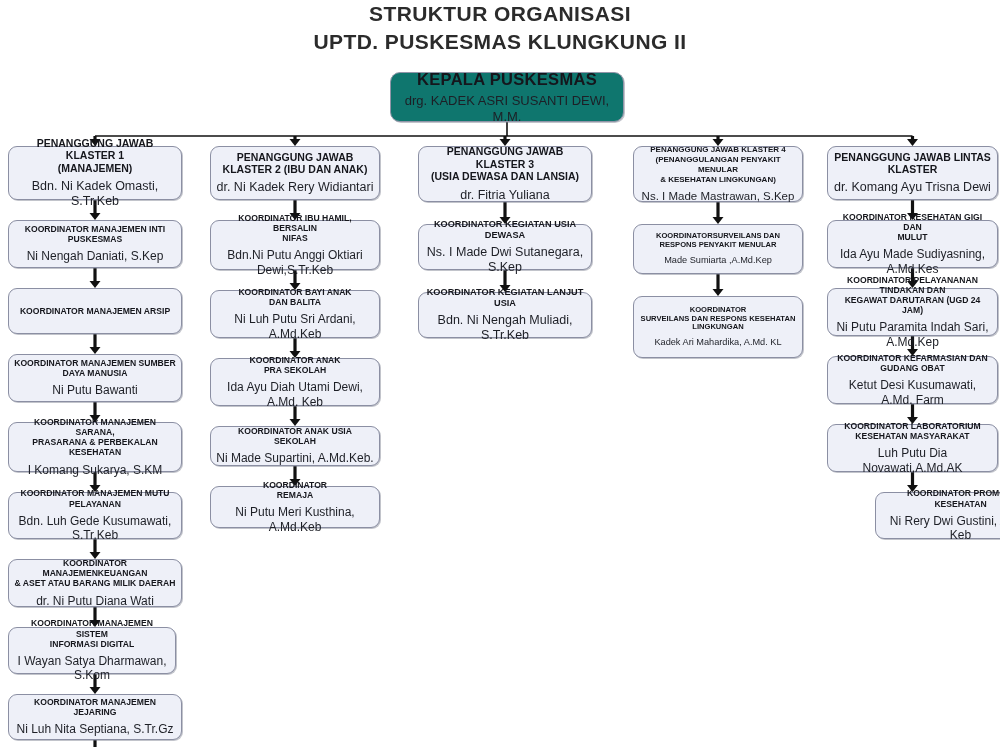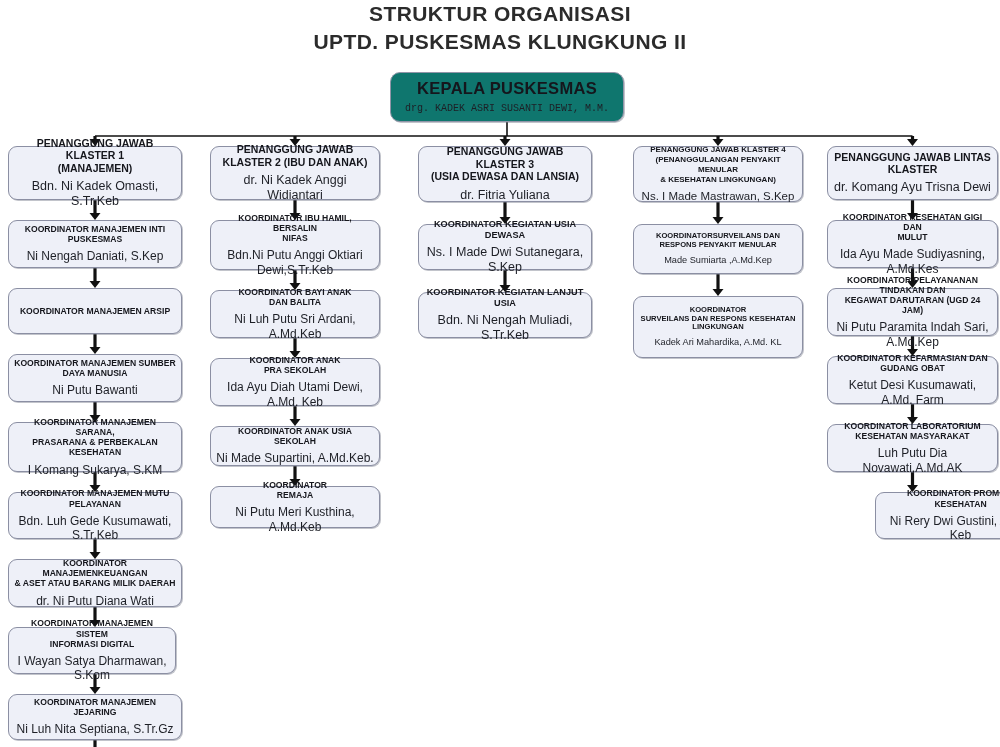--- a/index.html
+++ b/index.html
@@ -63,21 +63,21 @@
   }
   .node .person {
     color: #1d1f26;
     line-height: 1.2;
     margin-top: 5px;
   }
 
   
   .node.root { background: #0f766e; border-color: #9195a8; border-radius: 10px; }
   .node.root .role { font-size: 16.5px; letter-spacing: 0.3px; }
-  .node.root .person { font-size: 10px; margin-top: 4px; font-family: Liberation Mono, monospace; }
+  .node.root .person { font-size: 13px; margin-top: 4px; }
 
   .node.head .role { font-size: 10.5px; }
   .node.head .person { font-size: 12.5px; }
 
   .node.head.small .role { font-size: 8px; line-height: 1.25; }
   .node.head.small .person { font-size: 11.5px; }
 
   .node.coord .role { font-size: 8.6px; }
   .node.coord .person { font-size: 12px; }
 
@@ -198,21 +198,21 @@
     <div class="node coord" style="left: 8px; top: 627px; width: 168px; height: 47px;">
       <div class="role">KOORDINATOR MANAJEMEN SISTEM<br>INFORMASI DIGITAL</div>
       <div class="person">I Wayan Satya Dharmawan, S.Kom</div>
     </div>
     <div class="node coord" style="left: 8px; top: 694px; width: 174px; height: 46px;">
       <div class="role">KOORDINATOR MANAJEMEN JEJARING</div>
       <div class="person">Ni Luh Nita Septiana, S.Tr.Gz</div>
     </div>
     <div class="node head" style="left: 210px; top: 146px; width: 170px; height: 54px;">
       <div class="role">PENANGGUNG JAWAB<br>KLASTER 2 (IBU DAN ANAK)</div>
-      <div class="person">dr. Ni Kadek Anggi Widiantari</div>
+      <div class="person">dr. Ni Kadek Rery Widiantari</div>
     </div>
     <div class="node coord" style="left: 210px; top: 220px; width: 170px; height: 50px;">
       <div class="role">KOORDINATOR IBU HAMIL, BERSALIN<br>NIFAS</div>
       <div class="person">Bdn.Ni Putu Anggi Oktiari Dewi,S.Tr.Keb</div>
     </div>
     <div class="node coord" style="left: 210px; top: 290px; width: 170px; height: 48px;">
       <div class="role">KOORDINATOR BAYI ANAK<br>DAN BALITA</div>
       <div class="person">Ni Luh Putu Sri Ardani, A.Md.Keb</div>
     </div>
     <div class="node coord" style="left: 210px; top: 358px; width: 170px; height: 48px;">

